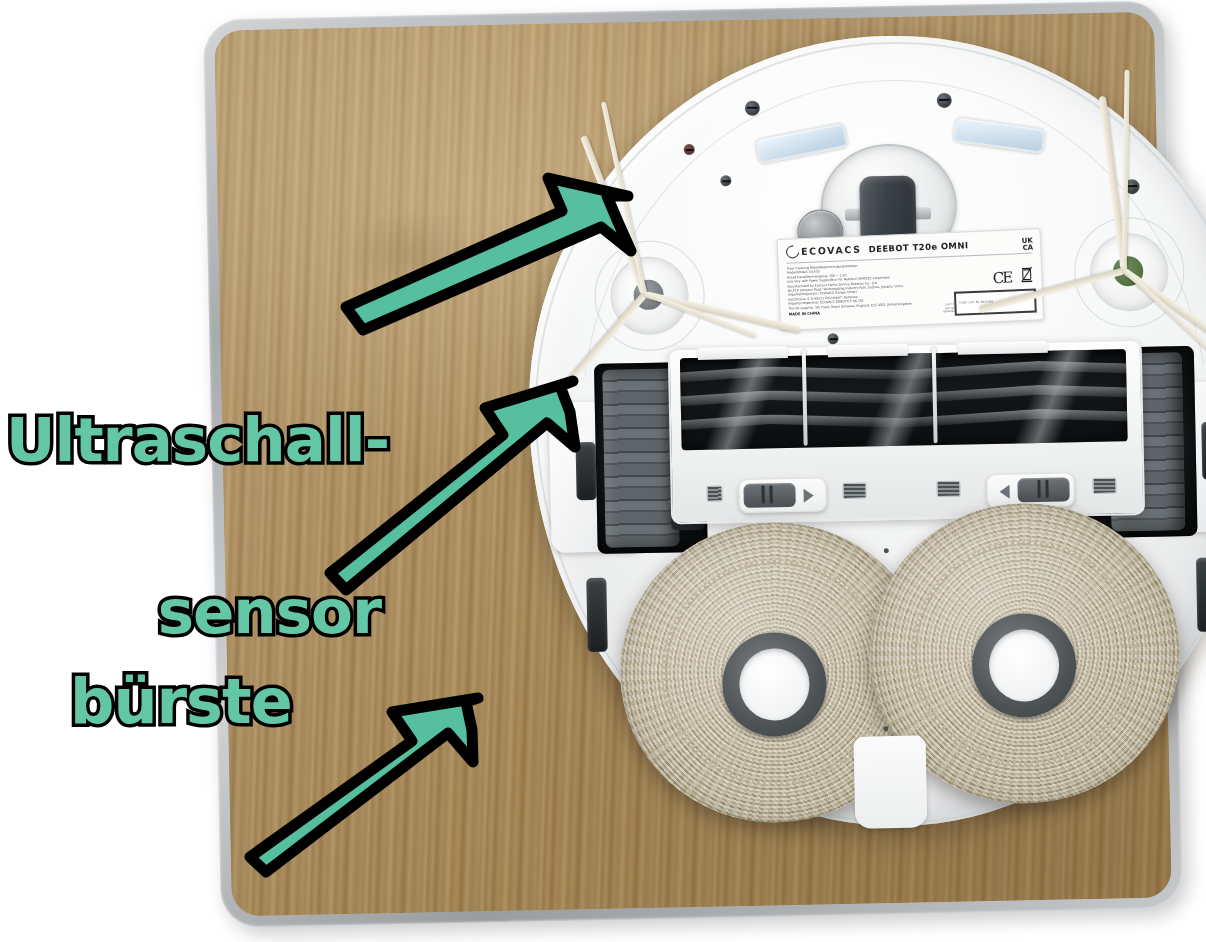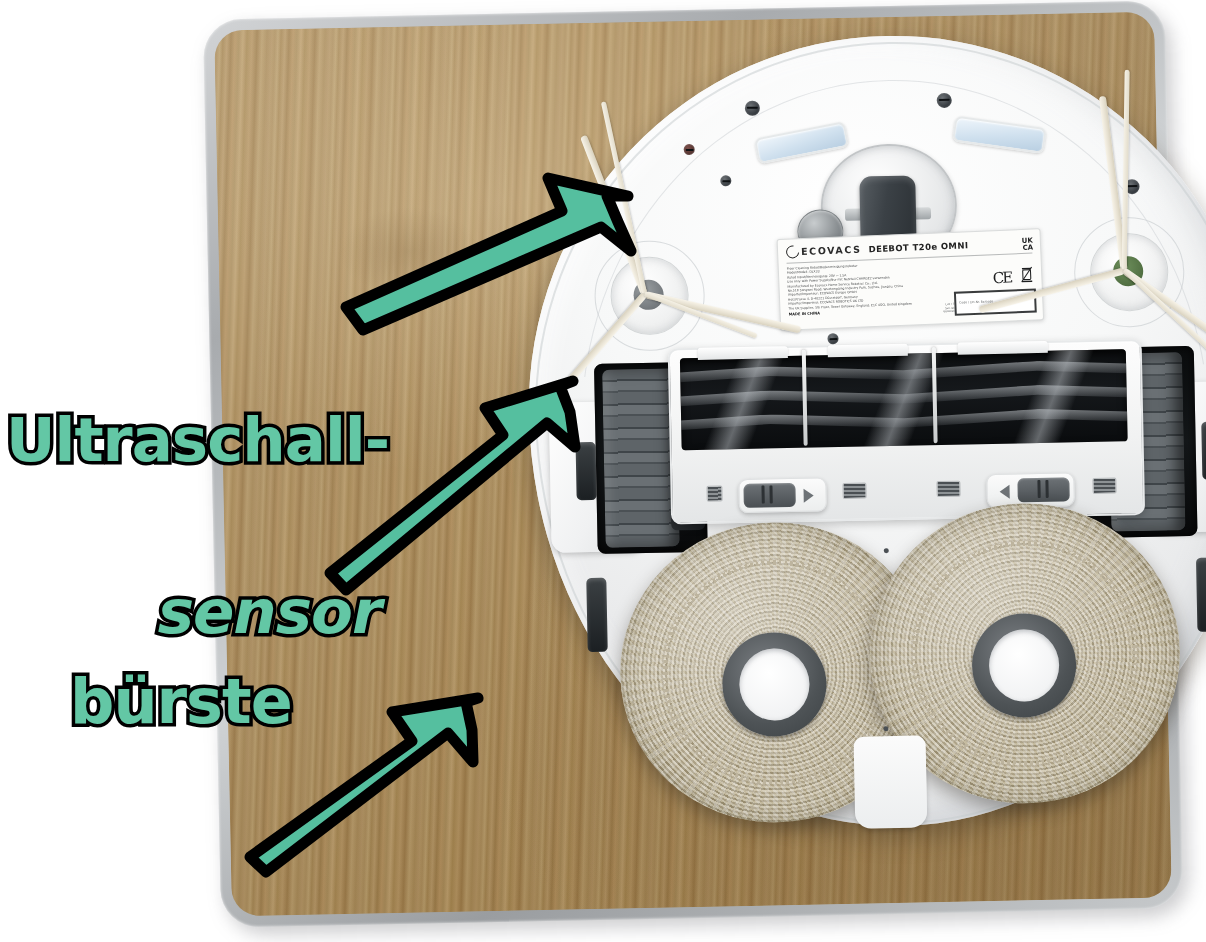--- a/index.html
+++ b/index.html
@@ -272,21 +272,21 @@
     color:#63c7a5;
     letter-spacing:-1px;
     line-height:.94;
     text-transform:none;
     -webkit-text-stroke:7px #000;
     paint-order:stroke fill;
     white-space:pre;
   }
   .anno span{display:block;}
   .anno.l1{left:6px;top:296px;font-size:61px;}
-  .anno.l1 .r2{text-align:right;padding-right:8px;font-style:italic;}
+  .anno.l1 .r2{text-align:right;padding-right:8px;}
   .anno.l2{left:70px;top:556px;font-size:62px;}
   .anno.l2 .r2{text-align:center;padding-right:22px;}
   .anno.l3{left:54px;top:856px;font-size:62px;}
 </style>
 </head>
 <body>
 
 <div id="stage">
 
   <div id="frame">

